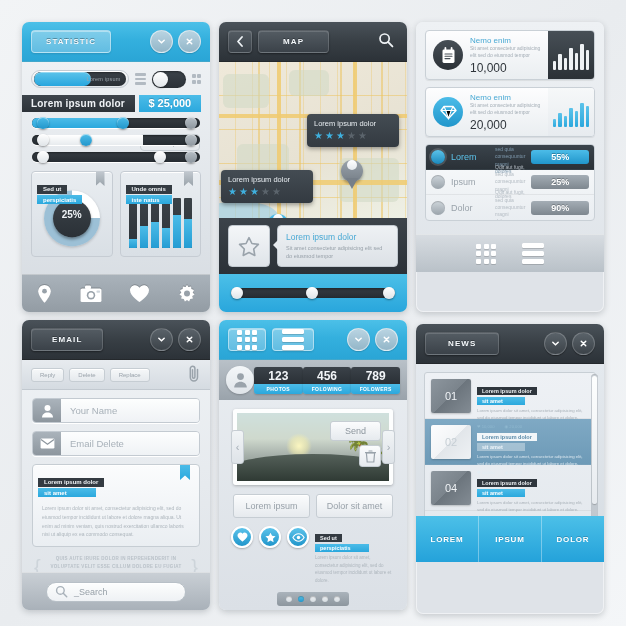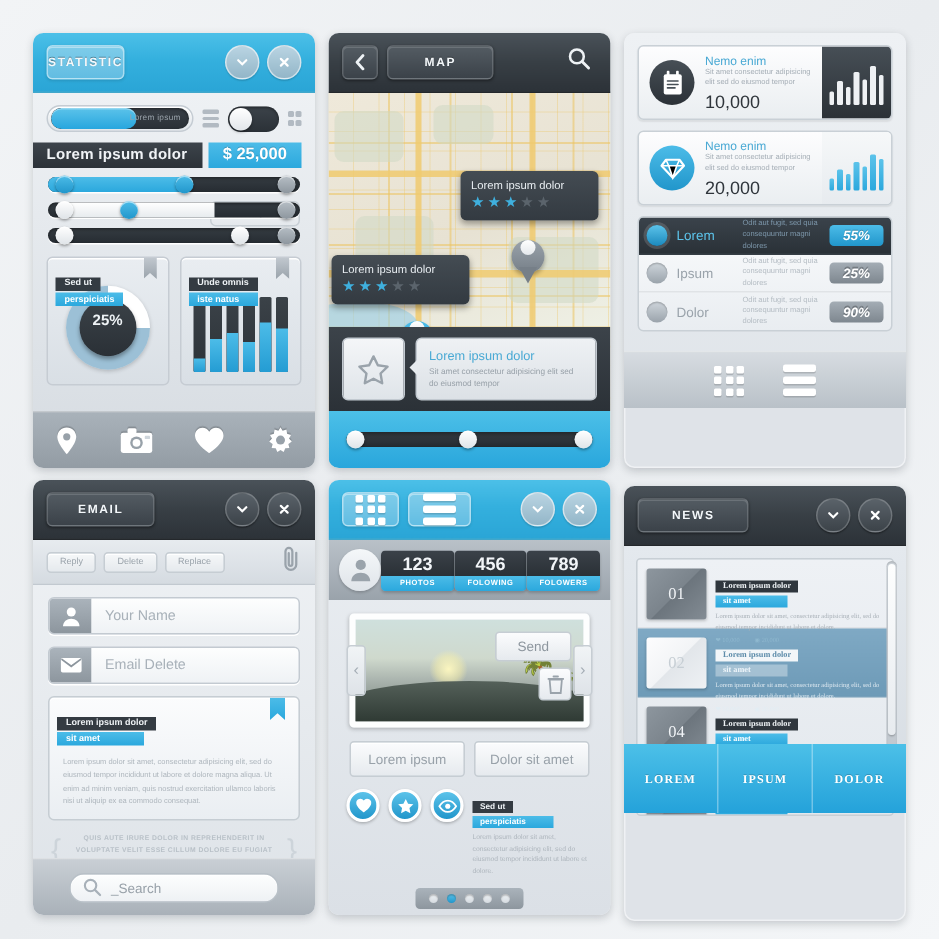--- a/index.html
+++ b/index.html
@@ -31,21 +31,21 @@
   }
   .hdr.blue {
     background: linear-gradient(180deg,#4cc0e8 0%,#34b0de 45%,#2aa5d6 100%);
     border-bottom: 1px solid rgba(0,0,0,.12);
   }
   .hdr.dark {
     background: linear-gradient(180deg,#4a5259 0%,#383f45 50%,#2c3238 100%);
     border-bottom: 1px solid rgba(0,0,0,.5);
   }
   .hdr-btn {
-    height: 23px; padding: 0 0; border-radius: 4px;
+    height: 23px; padding: 0 14px; border-radius: 4px;
     display: flex; align-items: center; justify-content: center;
     font-size: 8px; letter-spacing: 1.1px; font-weight: bold;
     color: #f4f8fb; text-shadow: 0 -1px 0 rgba(0,0,0,.35);
   }
   .hdr.blue .hdr-btn {
     background: linear-gradient(180deg,#7fcdea 0%,#62bde2 100%);
     border: 1px solid rgba(255,255,255,.45);
     box-shadow: 0 1px 0 rgba(255,255,255,.4) inset, 0 1px 2px rgba(0,0,0,.12);
   }
   .hdr.dark .hdr-btn {
@@ -289,22 +289,22 @@
   .prog-row.active { background: linear-gradient(180deg,#3a434b,#2a3137); }
   .pr-dot { width: 14px; height: 14px; border-radius: 50%; flex: none;
     background: linear-gradient(180deg,#cfd6dc,#9aa3ab);
     box-shadow: 0 1px 1px rgba(0,0,0,.2) inset; }
   .prog-row.active .pr-dot { background: linear-gradient(180deg,#5cc3ea,#1b89bd);
     box-shadow: 0 0 0 2px rgba(255,255,255,.15); }
   .pr-name { font-size: 9px; color: #9aa3ab; width: 38px; flex: none; }
   .prog-row.active .pr-name { color: #5cc3ea; }
   .pr-sub { flex: 1; font-size: 5px; line-height: 1.45; color: #b4bcc3; }
   .prog-row.active .pr-sub { color: #7d97ab; }
-  .pr-val { flex: none; padding: 2px 9px; border-radius: 3px; font-size: 9px;
-    font-weight: bold; color: #fff; text-shadow: 0 -1px 0 rgba(0,0,0,.25); font-style: italic; }
+  .pr-val { flex: none; padding: 2px 20px; border-radius: 3px; font-size: 9px;
+    font-weight: bold; color: #fff; text-shadow: 0 -1px 0 rgba(0,0,0,.25); }
   .pr-val.blue { background: linear-gradient(180deg,#4cbce8,#2196cb); }
   .pr-val.grey { background: linear-gradient(180deg,#a4adb5,#7e878f); }
   .about-foot { position: absolute; left: 0; right: 0; bottom: 0; height: 38px;
     background: linear-gradient(180deg,#d7dce1,#b9c1c8);
     border-top: 1px solid rgba(255,255,255,.6);
     display: flex; align-items: center; justify-content: center; gap: 26px; }
   .grid9 { display: grid; grid-template-columns: repeat(3,5px); gap: 2.5px; }
   .grid9 i { width: 5px; height: 5px; background: #fff; border-radius: 1px;
     box-shadow: 0 1px 0 rgba(0,0,0,.15); display: block; }
   .lines3 { display: flex; flex-direction: column; gap: 3px; }
@@ -405,22 +405,22 @@
     font-size: 5.5px; font-weight: bold; }
   .soc-note .n3 { font-size: 4.5px; line-height: 1.7; color: #aeb6bd; margin-top: 2px; }
   .dots { position: absolute; left: 50%; transform: translateX(-50%); bottom: 4px;
     display: flex; gap: 6px; padding: 4px 9px; border-radius: 3px;
     background: linear-gradient(180deg,#aab3bb,#8d969e); }
   .dots i { width: 6px; height: 6px; border-radius: 50%; display: block;
     background: linear-gradient(180deg,#f0f3f6,#d5dbe0); box-shadow: 0 1px 1px rgba(0,0,0,.25) inset; }
   .dots i.on { background: linear-gradient(180deg,#5cc3ea,#2196cb); }
 
   
-  .news-body { height: 178px; position: relative; padding: 8px 8px 0 8px;
-    background: linear-gradient(180deg,#e4e9ee,#d6dce2); font-family: Liberation Serif, serif; }
+  .news-body { height: 198px; position: relative; padding: 8px 8px 0 8px;
+    background: linear-gradient(180deg,#e4e9ee,#d6dce2); }
   .news-list { position: relative; height: 172px; overflow: hidden;
     border-radius: 3px; background: linear-gradient(180deg,#eef1f5,#e3e8ed);
     border: 1px solid #c8cfd5; }
   .news-item { display: flex; gap: 6px; padding: 6px 6px; height: 46px;
     border-bottom: 1px solid rgba(0,0,0,.05); }
   .news-item.alt { background: linear-gradient(180deg,#7fa9c4,#6d9ab7); }
   .ni-thumb { width: 40px; height: 34px; flex: none; border-radius: 2px;
     display: flex; align-items: center; justify-content: center;
     color: #f0f3f6; font-size: 11px;
     background: linear-gradient(135deg,#8d969e 0%,#7b848c 49%,#6c757d 50%,#838c94 100%);

